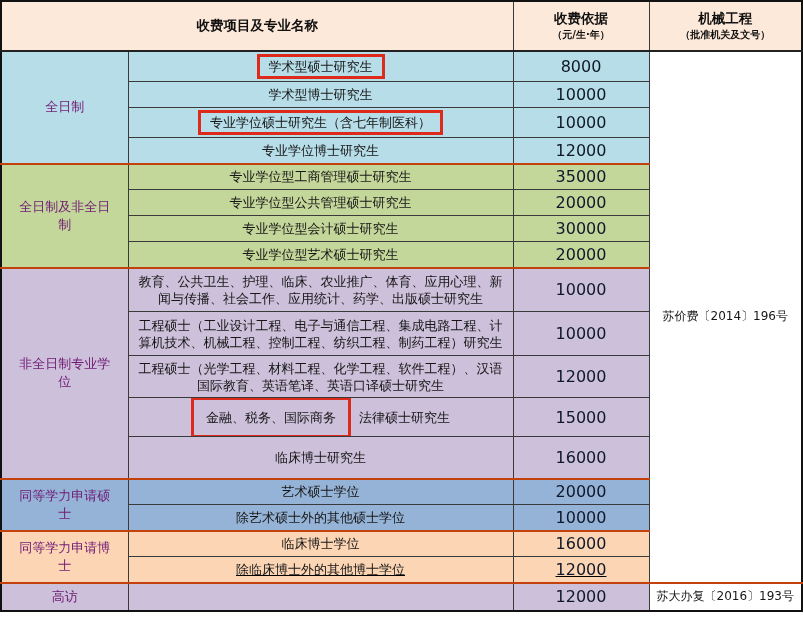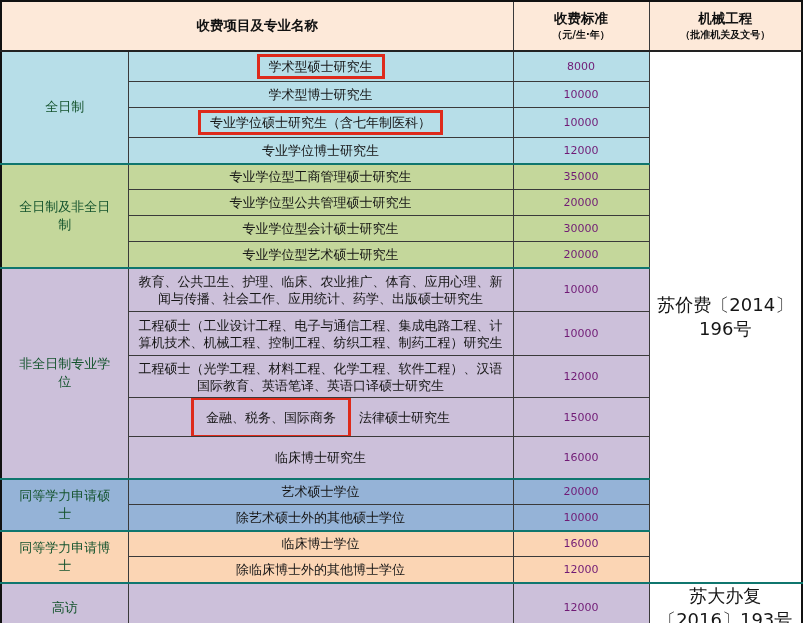--- a/index.html
+++ b/index.html
@@ -2,26 +2,26 @@
 <html><head>
 <meta charset="utf-8">
 <style>
   html,body{margin:0;padding:0;background:#ffffff;}
   body{width:803px;height:623px;font-family:"DejaVu Sans","Liberation Sans",sans-serif;}
   .wrap{position:relative;width:671px;margin:0;}
   table{border-collapse:collapse;table-layout:fixed;width:801px;}
   td,th{border:1px solid #3a3a3a;overflow:hidden;}
   thead th{background:#FDE9D9;font-weight:bold;font-size:13.5px;color:#111;height:46px;border-bottom:2px solid #222;}
   .hdr-sub{font-size:10px;}
-  tr.sec-start td{border-top:2px solid #0f766e;}
+  tr.sec-start td{border-top:2px solid #c2410c;}
   table{border:2px solid #111;}
-  .cat{font-size:13px;color:#14532d;text-align:center;padding:2px 16px;}
+  .cat{font-size:13px;color:#701a75;text-align:center;padding:2px 16px;}
   .name{font-size:13px;color:#161616;text-align:center;padding:2px 10px;line-height:17px;}
-  .fee{font-size:11px;color:#701a75;text-align:center;padding:0 18px;}
-  .basis{background:#ffffff;font-size:18px;color:#161616;text-align:center;padding:0 4px;}
+  .fee{font-size:16px;color:#0f172a;text-align:center;padding:0 18px;}
+  .basis{background:#ffffff;font-size:12px;color:#161616;text-align:center;padding:0 4px;}
   tr.h26{height:26px;}
   tr.h44{height:44px;}
   tr.h42{height:42px;}
   tr.h39{height:39px;margin-left:19px;}
   tr.h28{height:28px;}
   .redbox{display:inline-block;border:3px solid #DE2A1B;padding:1px 9px;line-height:17px;}
   .redbox-tall{display:inline-block;border:3px solid #DE2A1B;padding:9px 12px;margin:-12px 2px -12px 0;line-height:17px;vertical-align:middle;}
   .name-rest{display:inline-block;vertical-align:middle;padding-left:6px;}
 </style>
 </head>
@@ -32,21 +32,21 @@
   <colgroup>
     <col style="width:127px">
         <col style="width:385px">
         <col style="width:136px">
         <col style="width:153px">
   </colgroup>
   <thead>
     <tr>
       <th colspan="2">收费项目及专业名称</th>
       <th>
-        <div>收费标准</div>
+        <div>收费依据</div>
         <div class="hdr-sub">（元/生·年）</div>
       </th>
       <th>
         <div>机械工程</div>
         <div class="hdr-sub">（批准机关及文号）</div>
       </th>
     </tr>
   </thead>
   <tbody>
 
@@ -119,21 +119,21 @@
     <tr class="h26" style="background: rgb(149, 179, 215); border-radius: 7px;">
       <td class="name">除艺术硕士外的其他硕士学位</td>
       <td class="fee">10000</td>
     </tr>
 
     <tr class="sec-start h26" style="background: rgb(251, 213, 180);">
       <td class="cat" rowspan="2">同等学力申请博士</td>
       <td class="name">临床博士学位</td>
       <td class="fee">16000</td>
     </tr>
-    <tr class="h26" style="background: rgb(251, 213, 180);">
+    <tr class="h26" style="background: rgb(251, 213, 180); text-decoration: underline;">
       <td class="name">除临床博士外的其他博士学位</td>
       <td class="fee">12000</td>
     </tr>
 
     <tr class="sec-start h28" style="background: rgb(204, 192, 218);">
       <td class="cat">高访</td>
       <td class="name"></td>
       <td class="fee">12000</td>
       <td class="basis">苏大办复〔2016〕193号</td>
     </tr>

